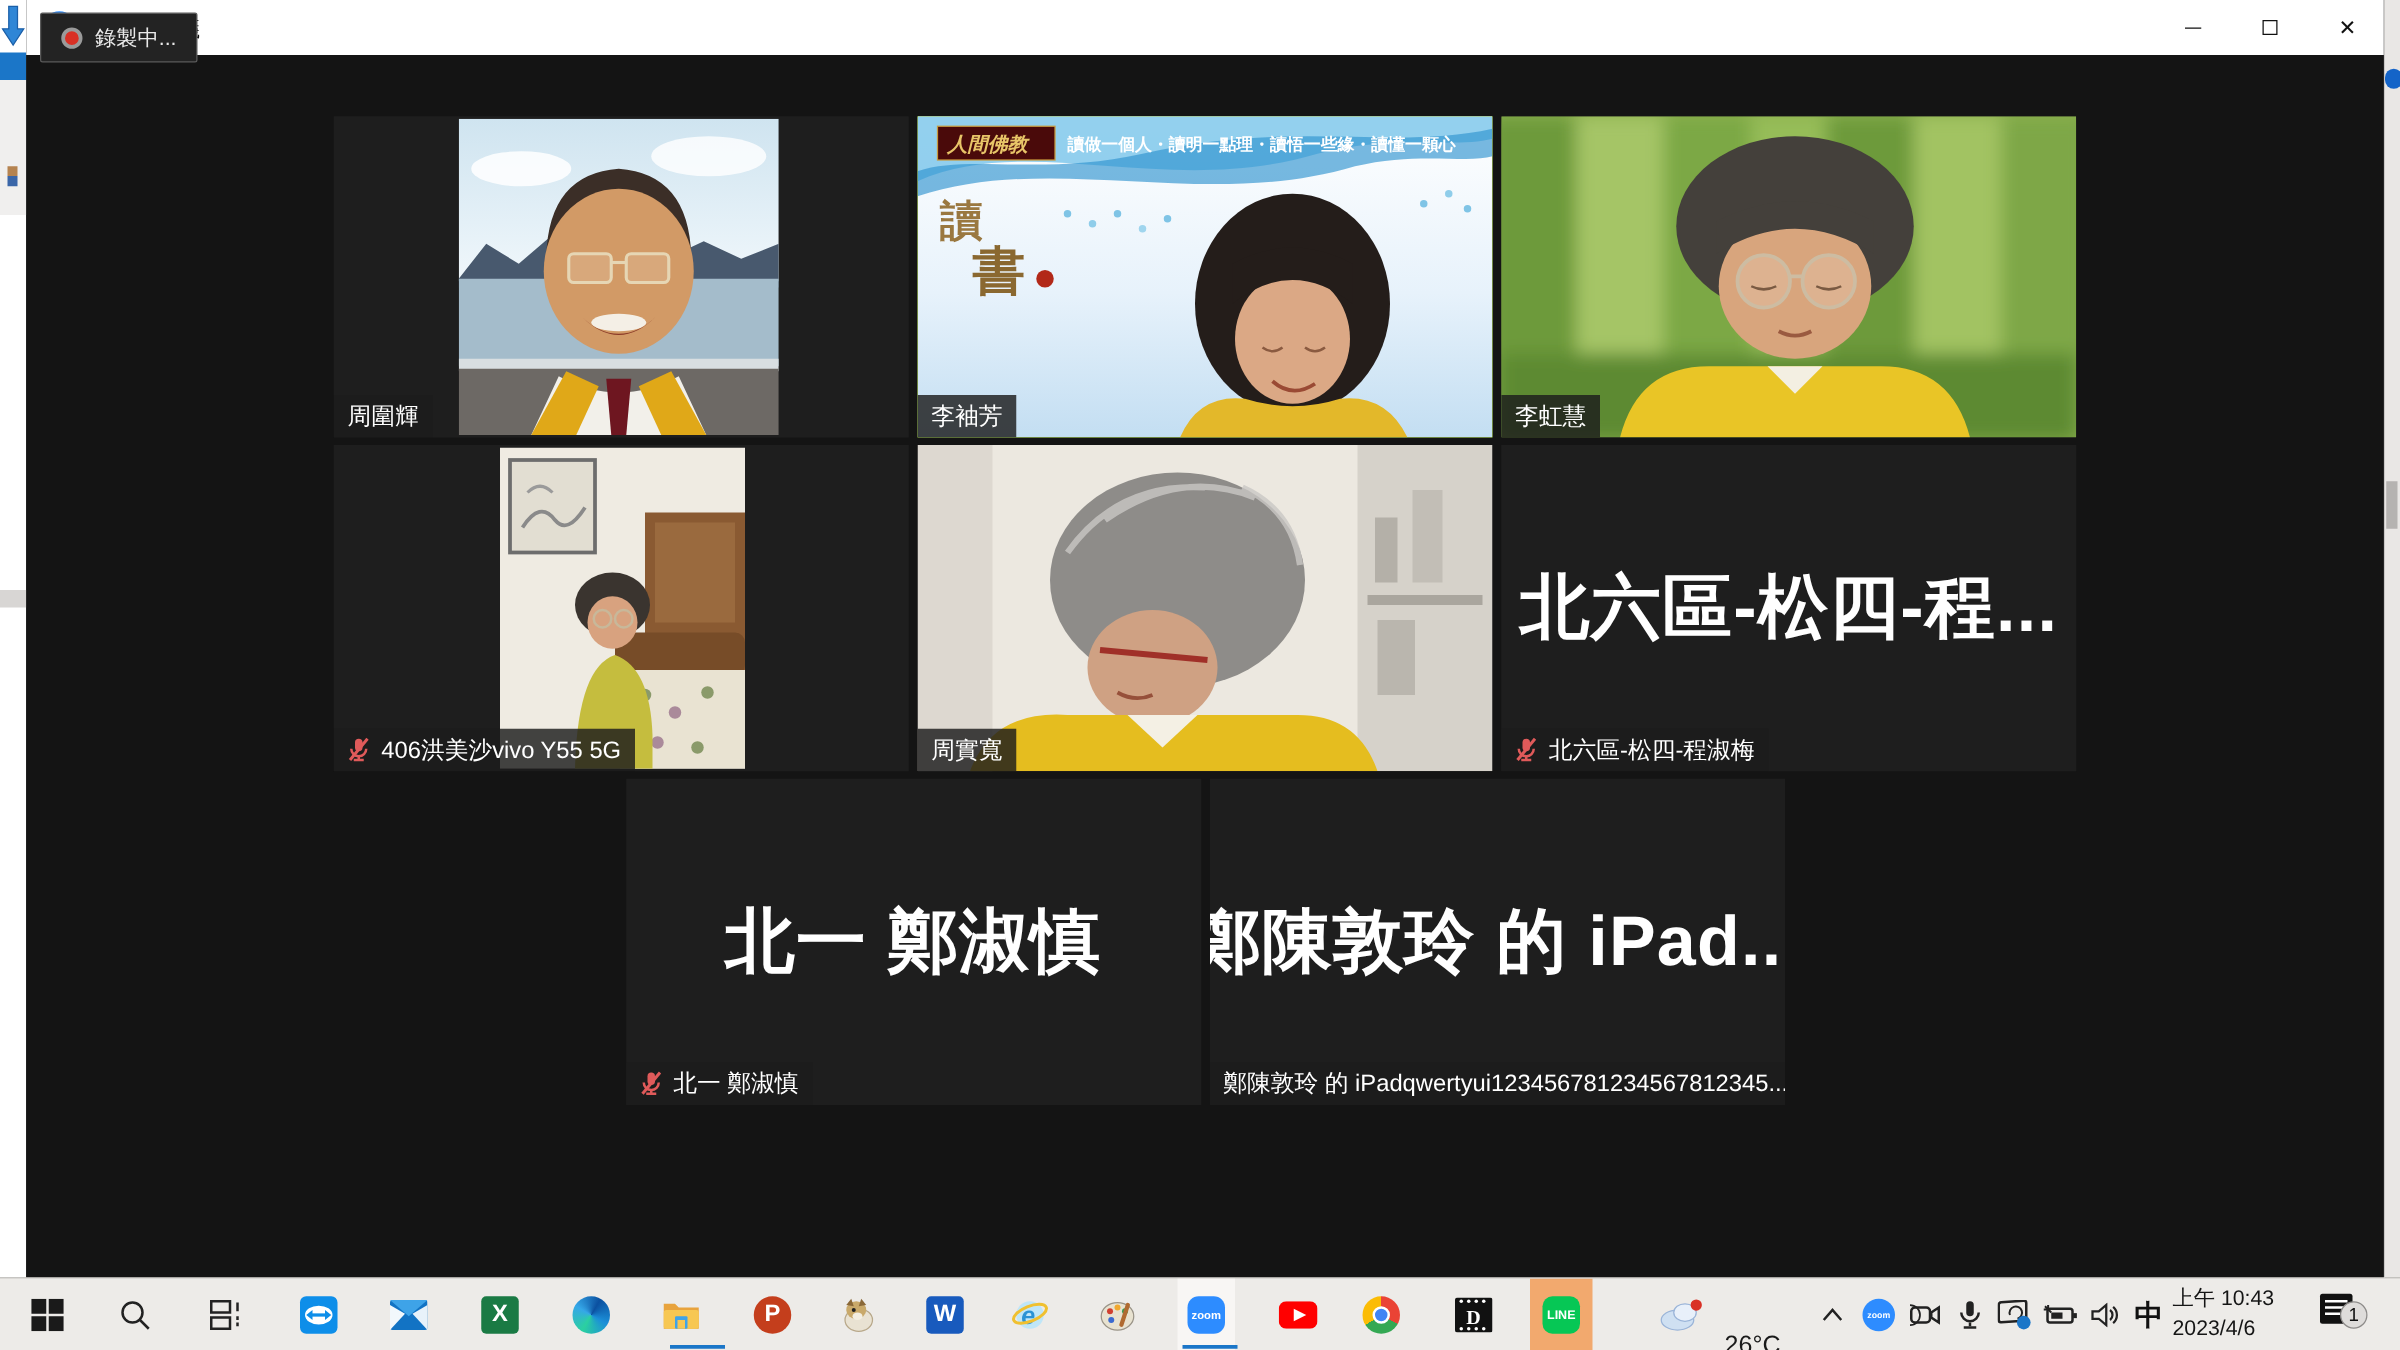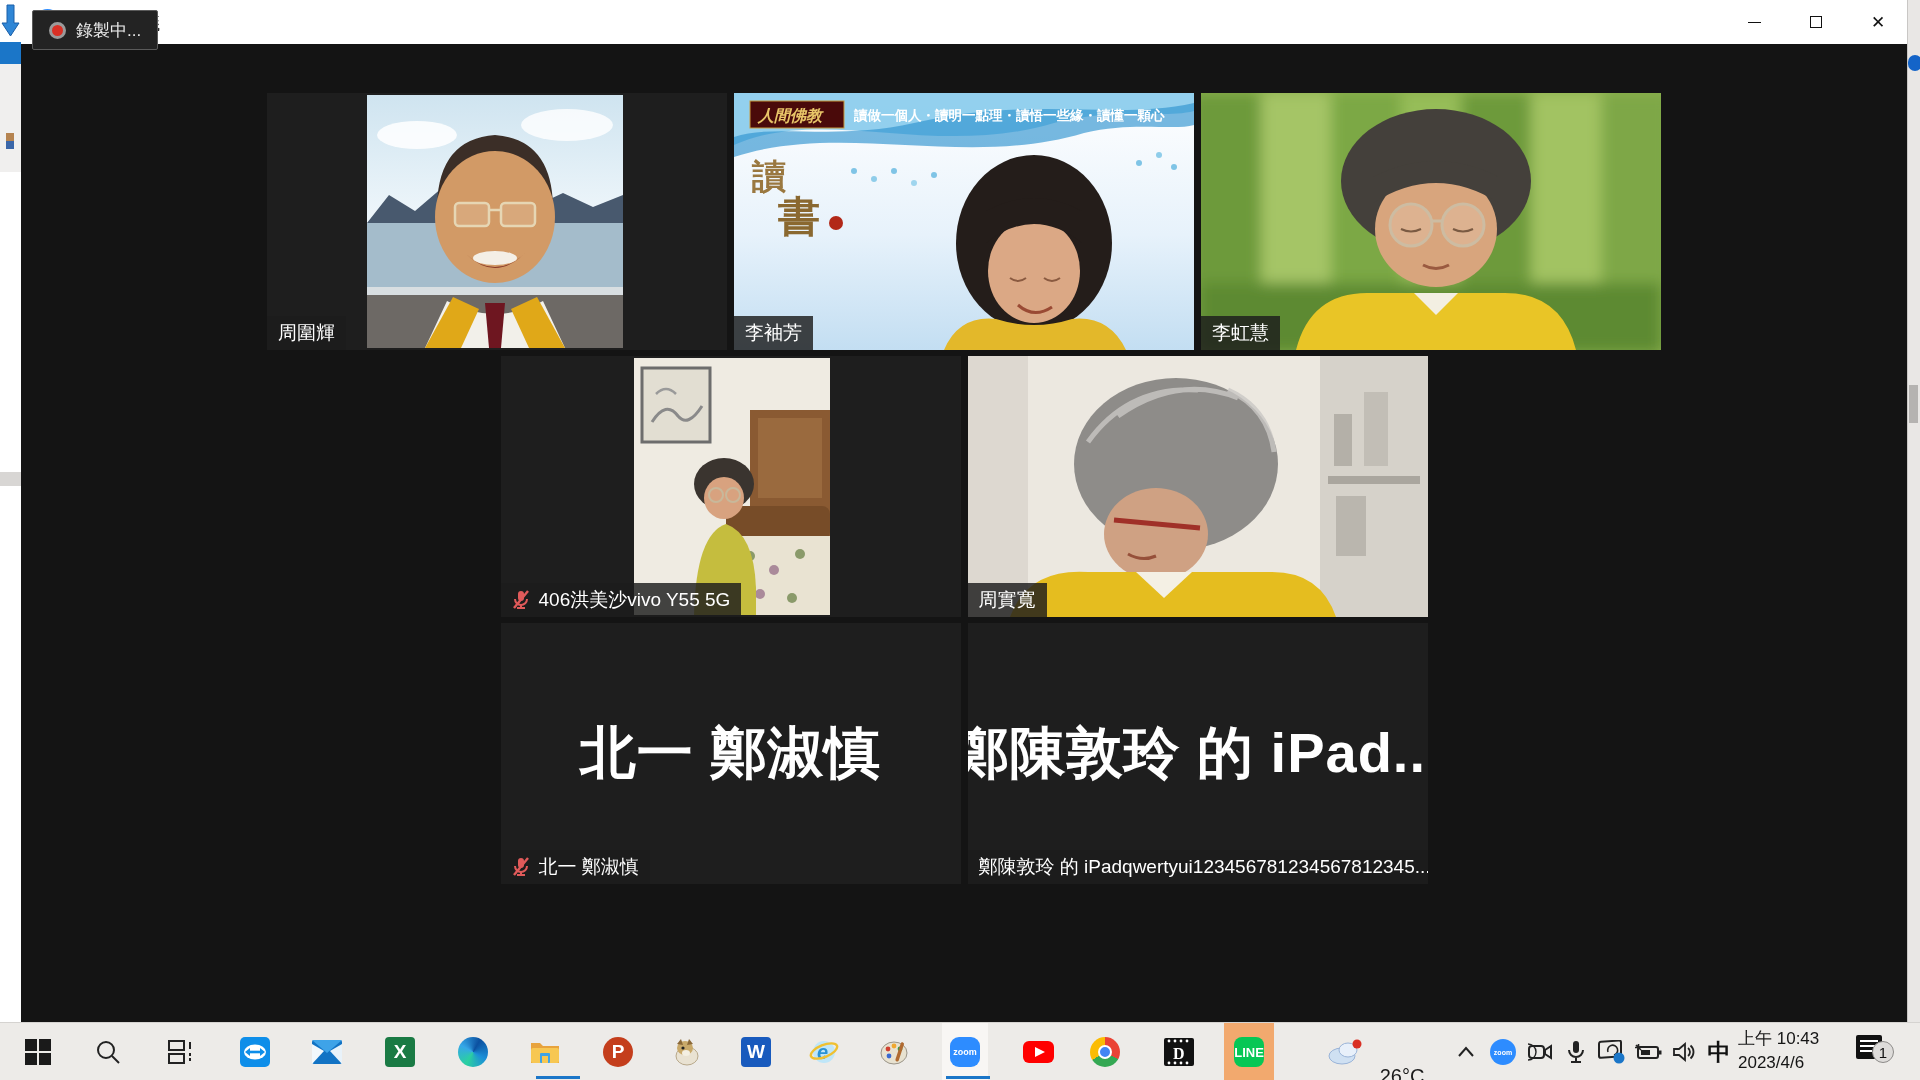--- a/index.html
+++ b/index.html
@@ -269,20 +269,33 @@
         <path d="M146,164 L232,172" stroke="#a03028" stroke-width="5"></path>
         <path d="M160,198 q14,8 28,2" stroke="#96503a" stroke-width="3" fill="none"></path>
         <path d="M42,261 Q60,212 120,216 L300,216 Q352,214 368,261 Z" fill="#e5bd1f"></path>
         <polygon points="168,216 196,242 224,216" fill="#f4f0e4"></polygon>
       </svg>
       <div class="name-label">
         <span>周實寬</span>
       </div>
     </div>
 
+    <div class="tile">
+      <div class="big-name">北六區-松四-程...</div>
+      <div class="name-label">
+        <svg width="18" height="20" viewBox="0 0 18 20">
+          <rect x="6" y="1" width="6" height="10" rx="3" fill="#e05a5a"></rect>
+          <path d="M3,9 a6,6 0 0 0 12,0" stroke="#e05a5a" stroke-width="2" fill="none"></path>
+          <line x1="9" y1="15" x2="9" y2="18" stroke="#e05a5a" stroke-width="2"></line>
+          <line x1="5" y1="18" x2="13" y2="18" stroke="#e05a5a" stroke-width="2"></line>
+          <line x1="2" y1="18" x2="16" y2="1" stroke="#e05a5a" stroke-width="2.4"></line>
+        </svg>
+        <span>北六區-松四-程淑梅</span>
+      </div>
+    </div>
   </div>
 
   <div id="row3" class="abs vrow">
 
     <div class="tile">
       <div class="big-name">北一 鄭淑慎</div>
       <div class="name-label">
         <svg width="18" height="20" viewBox="0 0 18 20">
           <rect x="6" y="1" width="6" height="10" rx="3" fill="#e05a5a"></rect>
           <path d="M3,9 a6,6 0 0 0 12,0" stroke="#e05a5a" stroke-width="2" fill="none"></path>
@@ -418,21 +431,21 @@
       <circle cx="17" cy="3" r="1.4" fill="#fff"></circle>
       <circle cx="23" cy="3" r="1.4" fill="#fff"></circle>
       <circle cx="5" cy="25" r="1.4" fill="#fff"></circle>
       <circle cx="11" cy="25" r="1.4" fill="#fff"></circle>
       <circle cx="17" cy="25" r="1.4" fill="#fff"></circle>
       <circle cx="23" cy="25" r="1.4" fill="#fff"></circle>
       <text x="9" y="21" font-size="16" font-weight="700" fill="#fff" font-family="'Liberation Serif',serif">D</text>
     </svg>
 </div>
 <div class="abs tb-icon" style="left:1233px;">
-  <div class="sq" style="background:#06c755; border-radius:8px; font-size:13px; font-weight:700;">LINE</div>
+  <div class="sq" style="background:#06c755; border-radius:8px; font-size:10px; font-weight:700;">LINE</div>
 </div>
 
 <div class="abs tb-icon" style="left:1324px; width:44px;">
   <svg width="40" height="28" viewBox="0 0 40 28">
       <ellipse cx="16" cy="18" rx="13" ry="8" fill="#cfe0f2" stroke="#9ab4d8"></ellipse>
       <ellipse cx="22" cy="12" rx="9" ry="7" fill="#e8f0fa" stroke="#9ab4d8"></ellipse>
       <circle cx="31" cy="6" r="4.5" fill="#d93025"></circle>
     </svg>
 </div>
 <div class="abs tb-icon" style="left:1374px; width:56px;margin-top:24px;">

